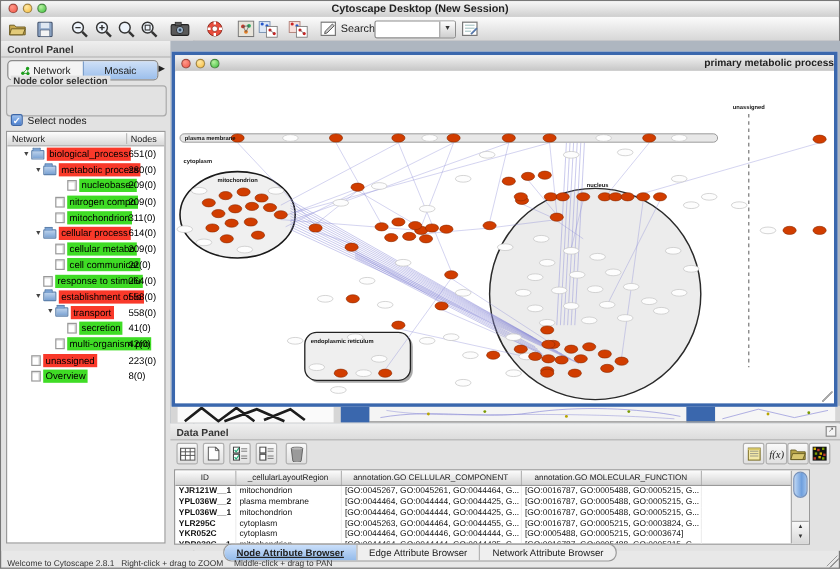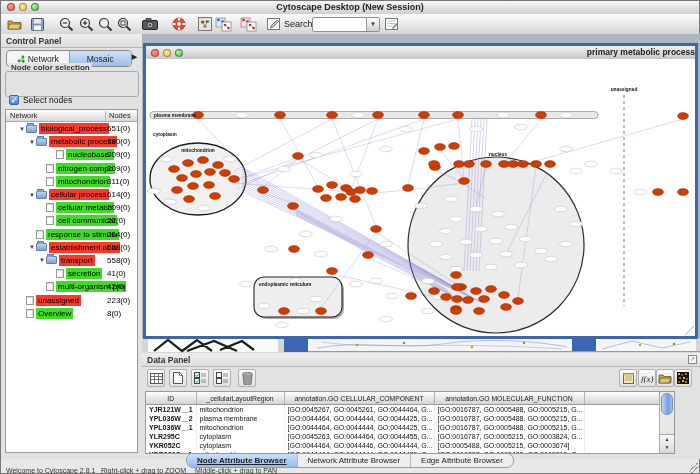--- a/index.html
+++ b/index.html
@@ -740,22 +740,22 @@
       <div class="vscroll">
         <div class="vthumb"></div>
         <div class="varrows">▲<br>▼</div>
       </div>
     </div>
   </div>
 
   <div class="btabs">
     <div class="btabs-inner" id="btabs-inner">
         <div class="btab sel">Node Attribute Browser</div>
+        <div class="btab">Edge Attribute Browser</div>
         <div class="btab">Network Attribute Browser</div>
-        <div class="btab">Edge Attribute Browser</div>
       </div>
   </div>
 
   <div class="statusbar">
     <span style="left:5px">Welcome to Cytoscape 2.8.1</span>
     <span style="left:100px">Right-click + drag to ZOOM</span>
     <span style="left:194px">Middle-click + drag to PAN</span>
     <div class="sgrip"></div>
   </div>
 </div>

